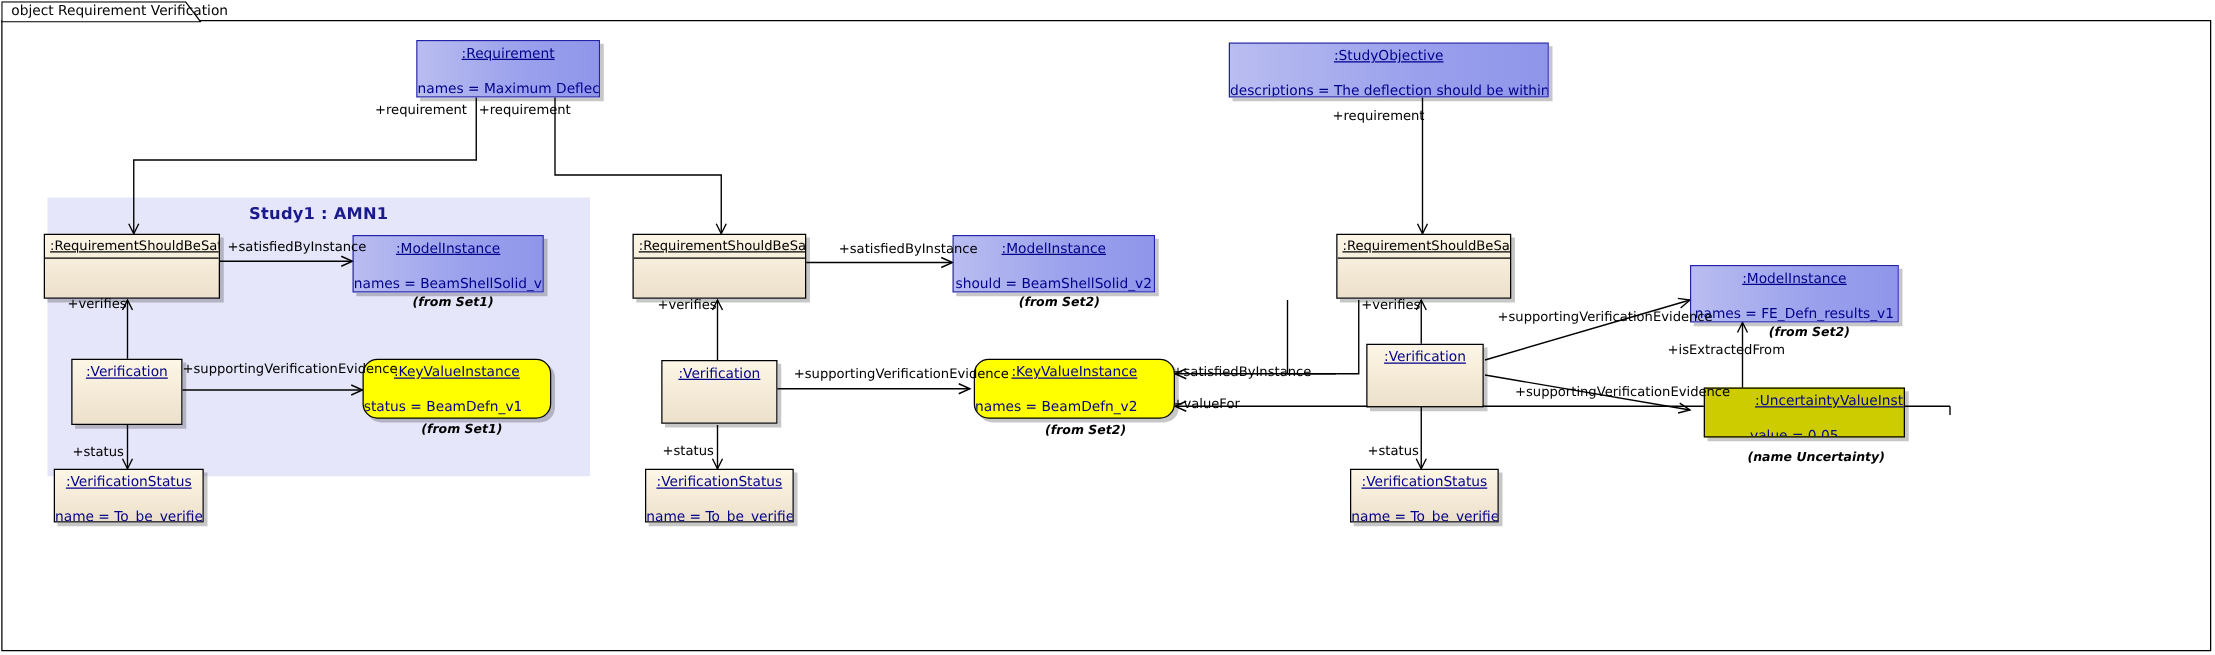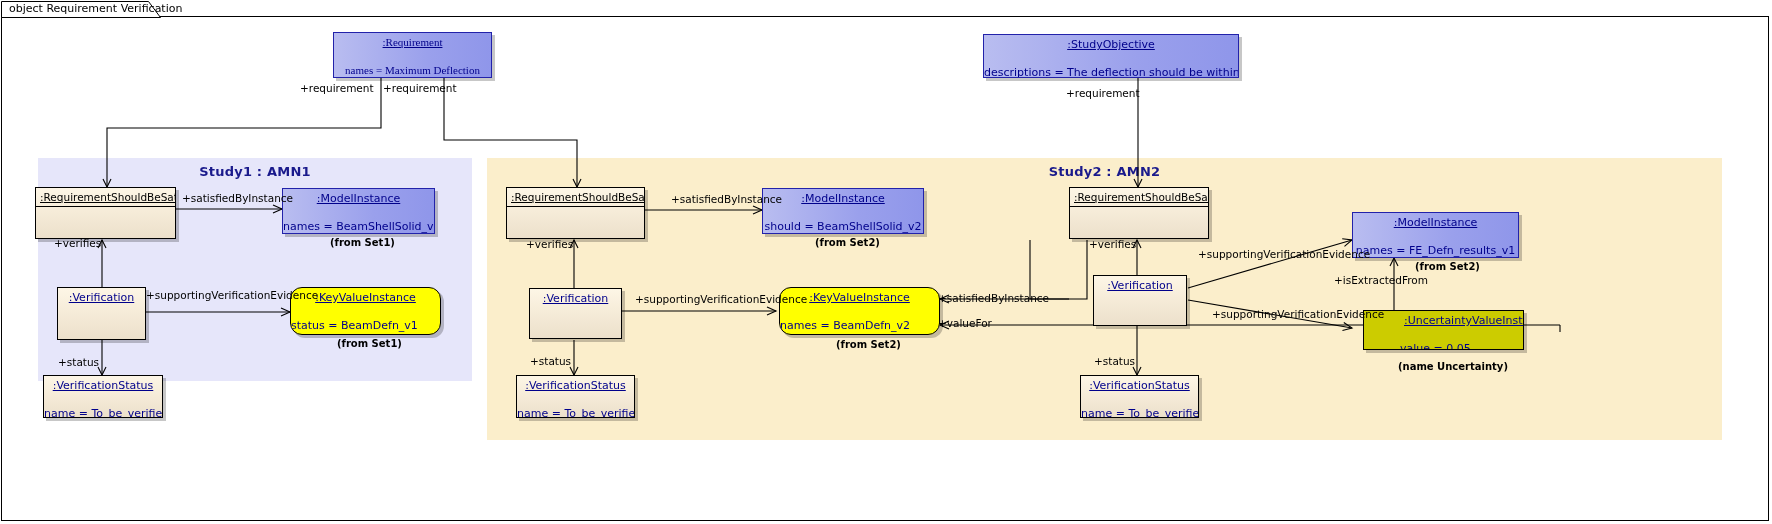--- a/index.html
+++ b/index.html
@@ -121,20 +121,21 @@
   .fill-olive {
     background: #cccc00;
     border-color: #000;
     padding-left: 36px;
   }
 
   
   .from-cap {
     position: absolute;
     font-size: 10px;
+    font-style: italic;
     font-weight: bold;
     color: #000;
     white-space: nowrap;
   }
 
   
   .edge-label {
     position: absolute;
     font-size: 10.5px;
     color: #000;
@@ -159,23 +160,20 @@
   <div id="frame"></div>
   <div id="frame-tab">
     <svg width="160" height="17" viewBox="0 0 160 17">
       <path d="M0.5,0.5 L147.5,0.5 L159.5,16.5 L0.5,16.5 Z" fill="#ffffff" stroke="#000000" stroke-width="1"></path>
     </svg>
     <span class="tab-label">object Requirement Verification</span>
   </div>
 
   <div class="panel" id="panel-study1">
     <div class="panel-title">Study1 : AMN1</div>
-  </div>
-  <div class="panel" id="panel-study2">
-    <div class="panel-title">Study2 : AMN2</div>
   </div>
 
   <svg id="edges">
     <defs>
       <marker id="openarrow" markerWidth="12" markerHeight="12" refX="10" refY="5" orient="auto" markerUnits="userSpaceOnUse">
         <path d="M1,1 L10,5 L1,9" fill="none" stroke="#000" stroke-width="1.1"></path>
       </marker>
       <marker id="hollowtri" markerWidth="12" markerHeight="12" refX="10" refY="5" orient="auto" markerUnits="userSpaceOnUse">
         <path d="M1,1 L10,5 L1,9" fill="none" stroke="#000" stroke-width="1.1"></path>
       </marker>
@@ -220,21 +218,21 @@
     <polyline points="1137,315 1137,375" marker-end="url(#vopen)"></polyline>
 
     <line x1="1188,0" y1="0" x2="0" y2="0" style="display:none"></line>
     <line x1="1188" y1="288" x2="1352" y2="240" marker-end="url(#openarrow)"></line>
 
     <line x1="1188" y1="300" x2="1352" y2="328" marker-end="url(#openarrow)"></line>
 
     <polyline points="1394,312 1394,258" marker-end="url(#vopen)"></polyline>
   </svg>
 
-  <div class="node fill-blue centered" style="left:333px; top:32px; width:159px; height:46px;font-family:Liberation Serif, serif;">
+  <div class="node fill-blue centered" style="left:333px; top:32px; width:147px; height:46px;">
     <span class="nm">:Requirement</span>
     <span class="attrs"><span class="attr">names = Maximum Deflection</span></span>
   </div>
 
   <div class="node fill-blue centered" style="left:983px; top:34px; width:256px; height:44px;">
     <span class="nm">:StudyObjective</span>
     <span class="attrs"><span class="attr">descriptions = The deflection should be within an accuracy of 0.01%</span></span>
   </div>
 
   <div class="node fill-cream fill-cream-split" style="left:35px; top:187px; width:141px; height:52px;">

